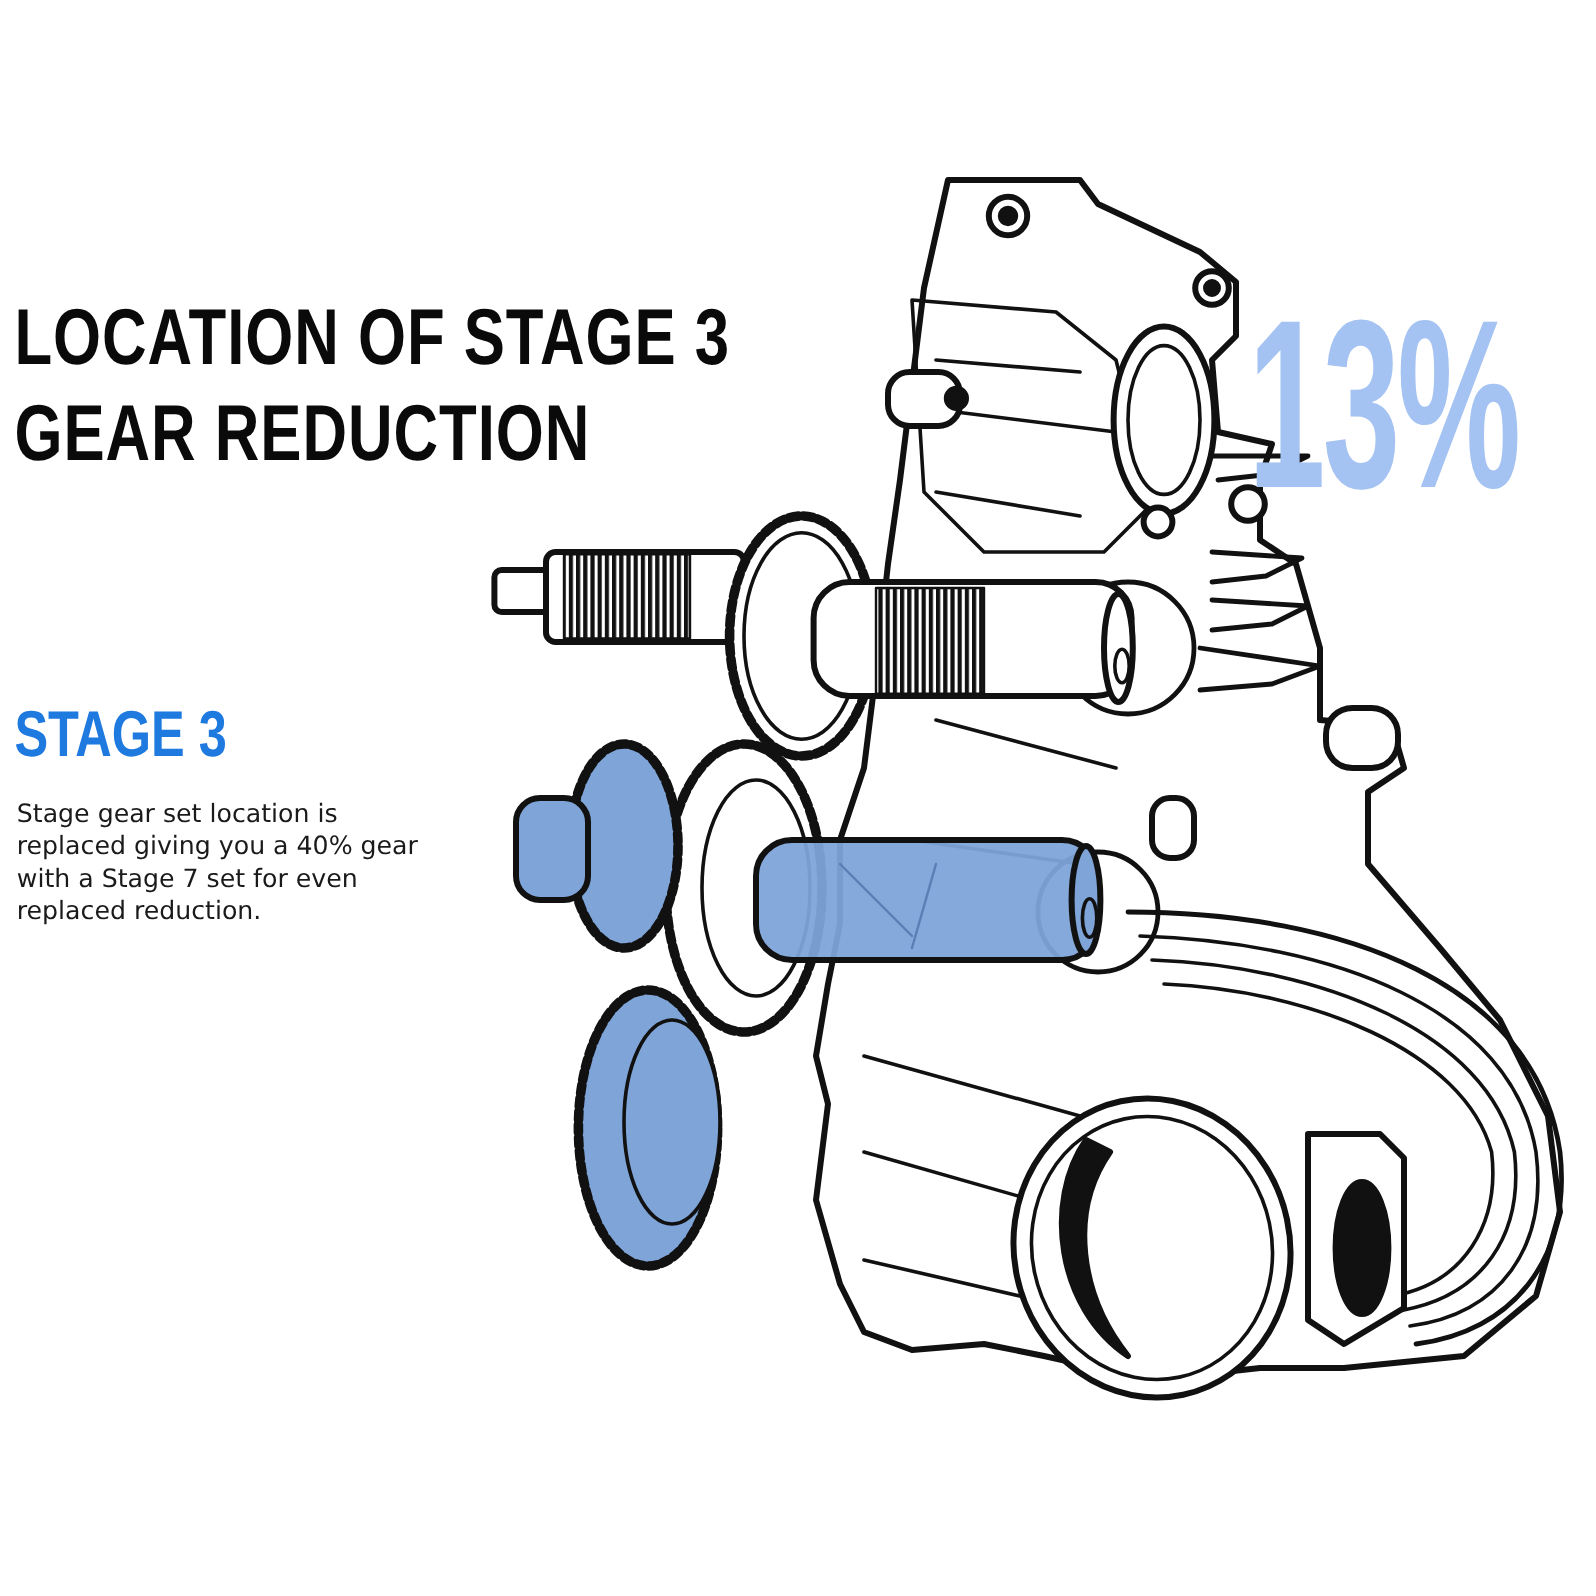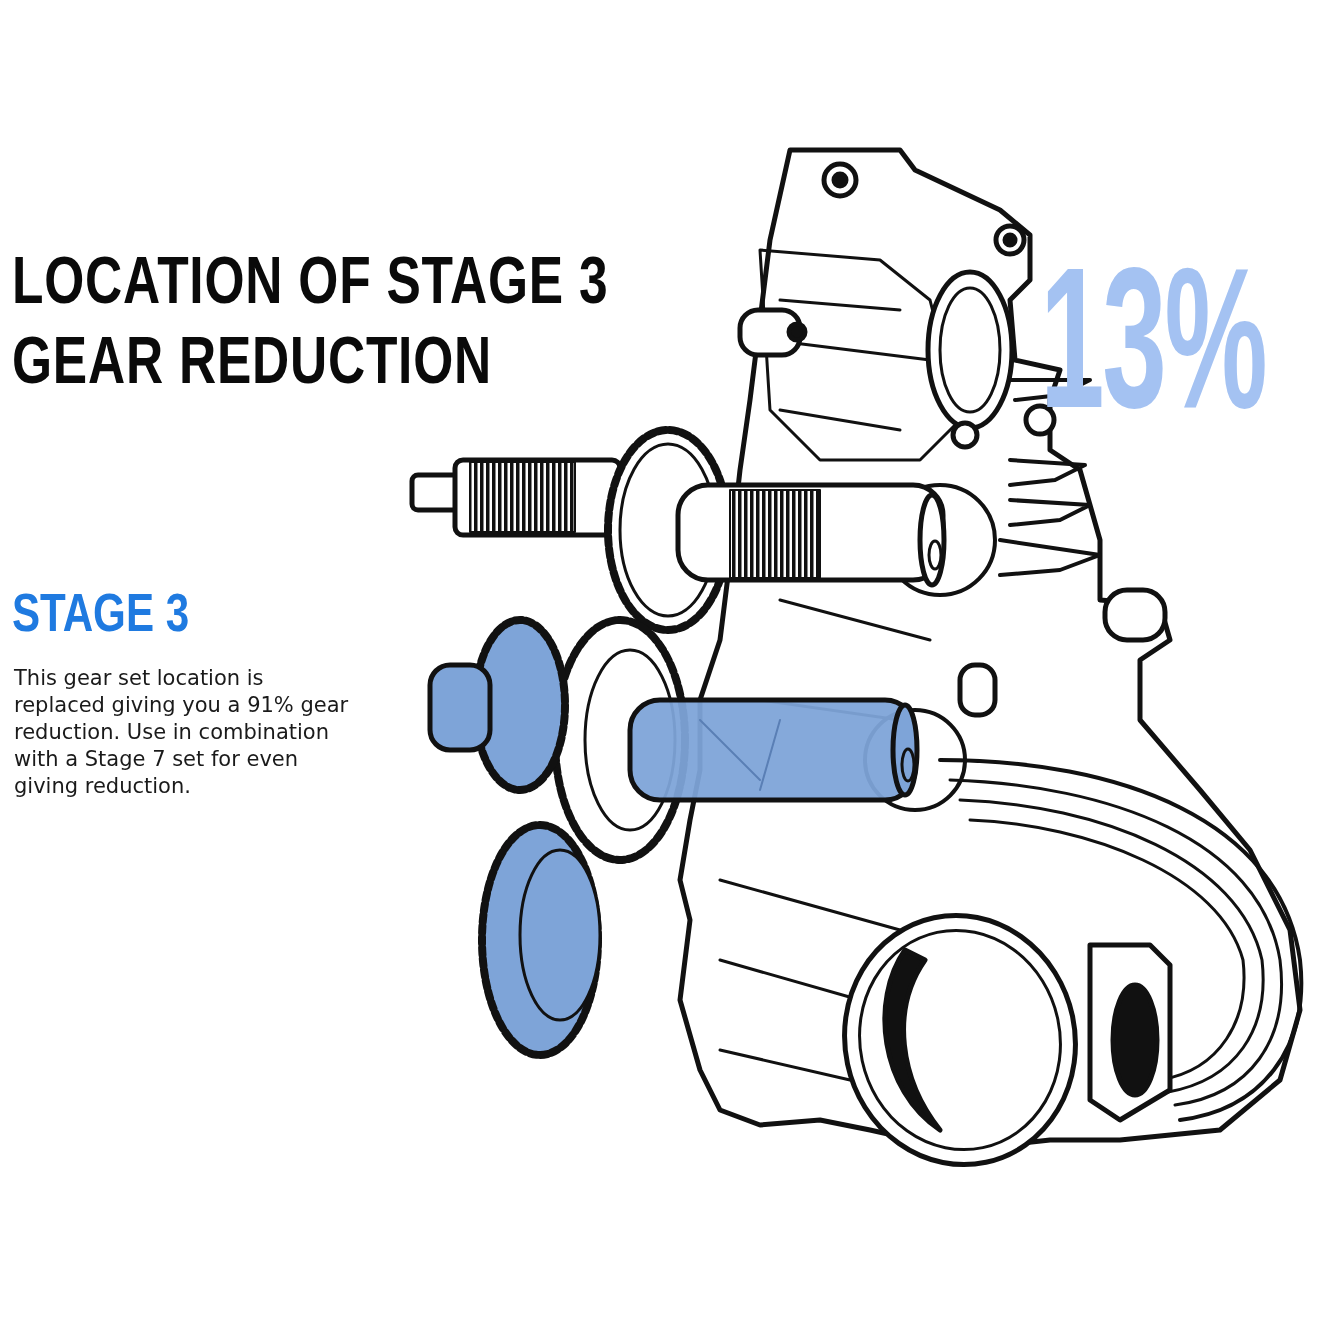--- a/index.html
+++ b/index.html
@@ -105,18 +105,17 @@
 <h1 class="title">
   <span>LOCATION OF STAGE 3</span>
   <span>GEAR REDUCTION</span>
 </h1>
 
 <div class="big-pct">13%</div>
 
 <h2 class="stage-heading">STAGE 3</h2>
 
 <p class="stage-desc">
-  <span>This gear set location is</span>
-  <span>replaced giving you a 91% gear</span>
-  <span>reduction. Use in combination</span>
+  <span>Stage gear set location is</span>
+  <span>replaced giving you a 40% gear</span>
   <span>with a Stage 7 set for even</span>
-  <span>giving reduction.</span>
+  <span>replaced reduction.</span>
 </p>
 
 </body></html>

